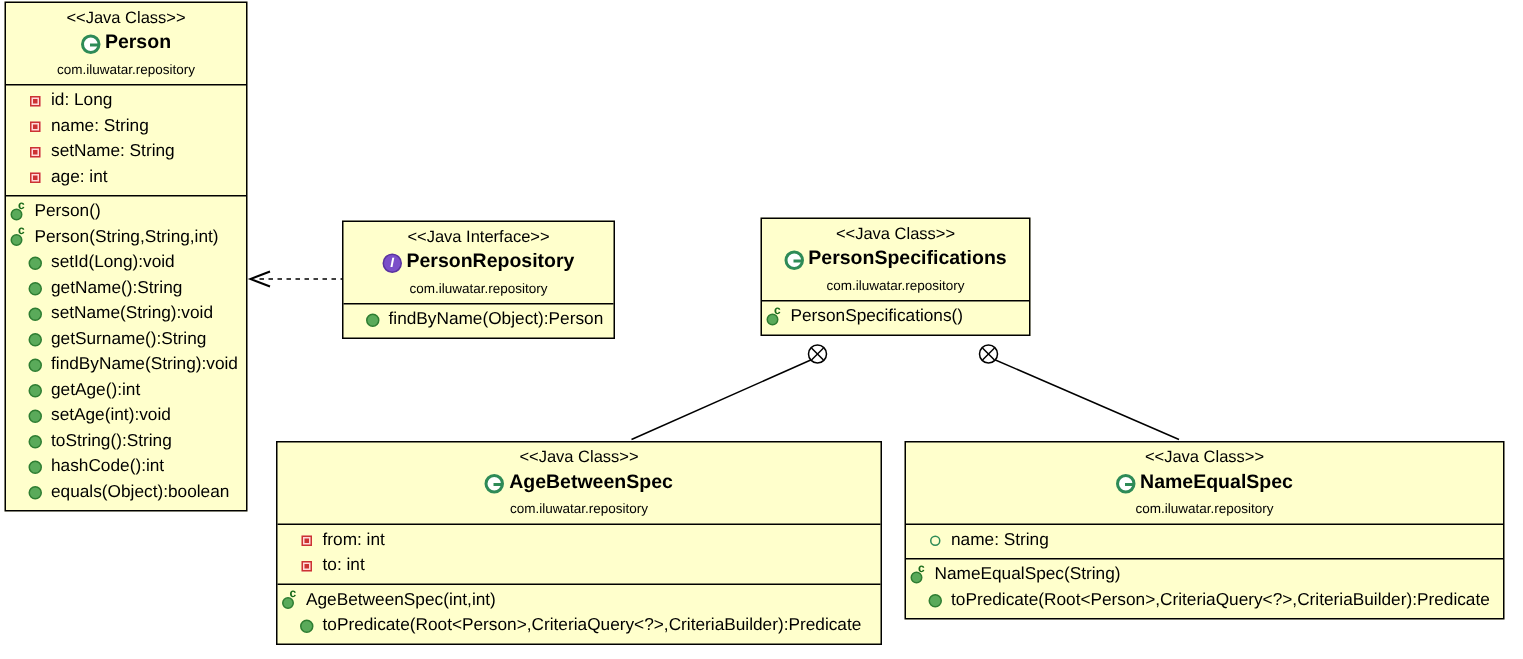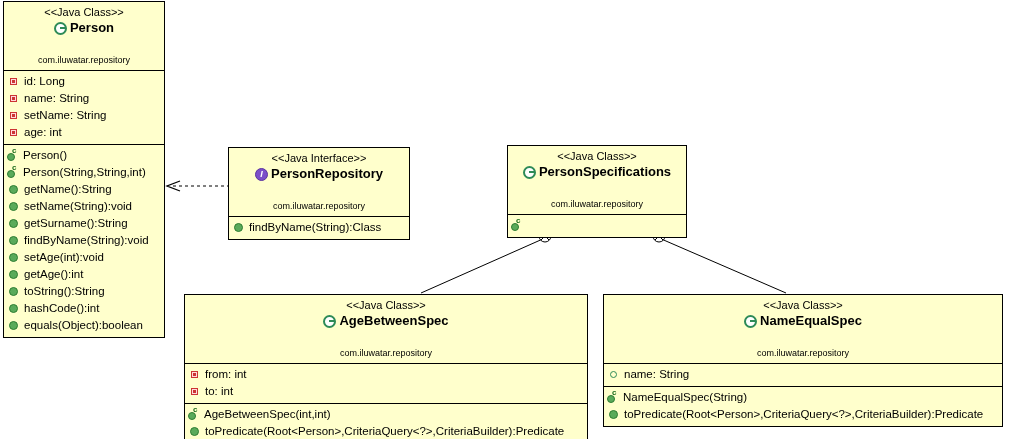--- a/index.html
+++ b/index.html
@@ -42,49 +42,49 @@
     padding: 3px 4px 4px 4px;
     border-bottom: 1px solid #000000;
   }
   .stereotype {
     font-size: 11px;
     line-height: 14px;
     color: #000000;
   }
   .title-line {
     display: flex;
-    align-items: center;
+    align-items: flex-end;
     justify-content: center;
     gap: 3px;
     line-height: 16px;
     margin-top: 1px;
   }
   .class-name {
     font-size: 13px;
     font-weight: bold;
     letter-spacing: 0px;
   }
   .package {
     font-size: 9px;
     line-height: 12px;
-    margin-top: 18px;
+    margin-top: 4px;
   }
   .uml-section {
     border-top: 1px solid #000000;
     padding: 2px 0 3px 0;
   }
   .uml-section.first-section { border-top: none; }
 
   .member {
     display: flex;
     align-items: center;
     gap: 4px;
     line-height: 17px;
     height: 17px;
-    padding-left: 5px;
+    padding-left: 15px;
     white-space: nowrap;
     font-size: 11.5px;
   }
   .member .mlabel { display: inline-block; }
 
   
   .icon {
     flex: 0 0 auto;
     display: inline-block;
     position: relative;
@@ -258,41 +258,45 @@
         <span class="mlabel">Person()</span>
       </div>
       <div class="member" style="padding-left:3px;">
         <span class="icon icon-ctor">
             <span class="sup">c</span>
           </span>
         <span class="mlabel">Person(String,String,int)</span>
       </div>
       <div class="member">
         <span class="icon icon-method"></span>
+        <span class="mlabel">setId(Long):void</span>
+      </div>
+      <div class="member">
+        <span class="icon icon-method"></span>
         <span class="mlabel">getName():String</span>
       </div>
       <div class="member">
         <span class="icon icon-method"></span>
         <span class="mlabel">setName(String):void</span>
       </div>
       <div class="member">
         <span class="icon icon-method"></span>
         <span class="mlabel">getSurname():String</span>
       </div>
       <div class="member">
         <span class="icon icon-method"></span>
         <span class="mlabel">findByName(String):void</span>
       </div>
       <div class="member">
         <span class="icon icon-method"></span>
+        <span class="mlabel">getAge():int</span>
+      </div>
+      <div class="member">
+        <span class="icon icon-method"></span>
         <span class="mlabel">setAge(int):void</span>
-      </div>
-      <div class="member">
-        <span class="icon icon-method"></span>
-        <span class="mlabel">getAge():int</span>
       </div>
       <div class="member">
         <span class="icon icon-method"></span>
         <span class="mlabel">toString():String</span>
       </div>
       <div class="member">
         <span class="icon icon-method"></span>
         <span class="mlabel">hashCode():int</span>
       </div>
       <div class="member">
@@ -307,39 +311,40 @@
       <div class="stereotype">&lt;&lt;Java Interface&gt;&gt;</div>
       <div class="title-line">
         <span class="tiface-icon"></span>
         <span class="class-name">PersonRepository</span>
       </div>
       <div class="package">com.iluwatar.repository</div>
     </div>
     <div class="uml-section first-section">
       <div class="member">
         <span class="icon icon-method"></span>
-        <span class="mlabel">findByName(String):Class</span>
+        <span class="mlabel">findByName(Object):Person</span>
       </div>
     </div>
   </div>
 
   <div class="uml-box" style="left:507px; top:145px; width:180px;">
     <div class="uml-header">
       <div class="stereotype">&lt;&lt;Java Class&gt;&gt;</div>
       <div class="title-line">
         <span class="tclass-icon"></span>
         <span class="class-name">PersonSpecifications</span>
       </div>
       <div class="package">com.iluwatar.repository</div>
     </div>
     <div class="uml-section first-section">
       <div class="member" style="padding-left:3px;">
         <span class="icon icon-ctor">
             <span class="sup">c</span>
           </span>
+        <span class="mlabel">PersonSpecifications()</span>
       </div>
     </div>
   </div>
 
   <div class="uml-box" style="left:184px; top:294px; width:404px;">
     <div class="uml-header">
       <div class="stereotype">&lt;&lt;Java Class&gt;&gt;</div>
       <div class="title-line">
         <span class="tclass-icon"></span>
         <span class="class-name">AgeBetweenSpec</span>

